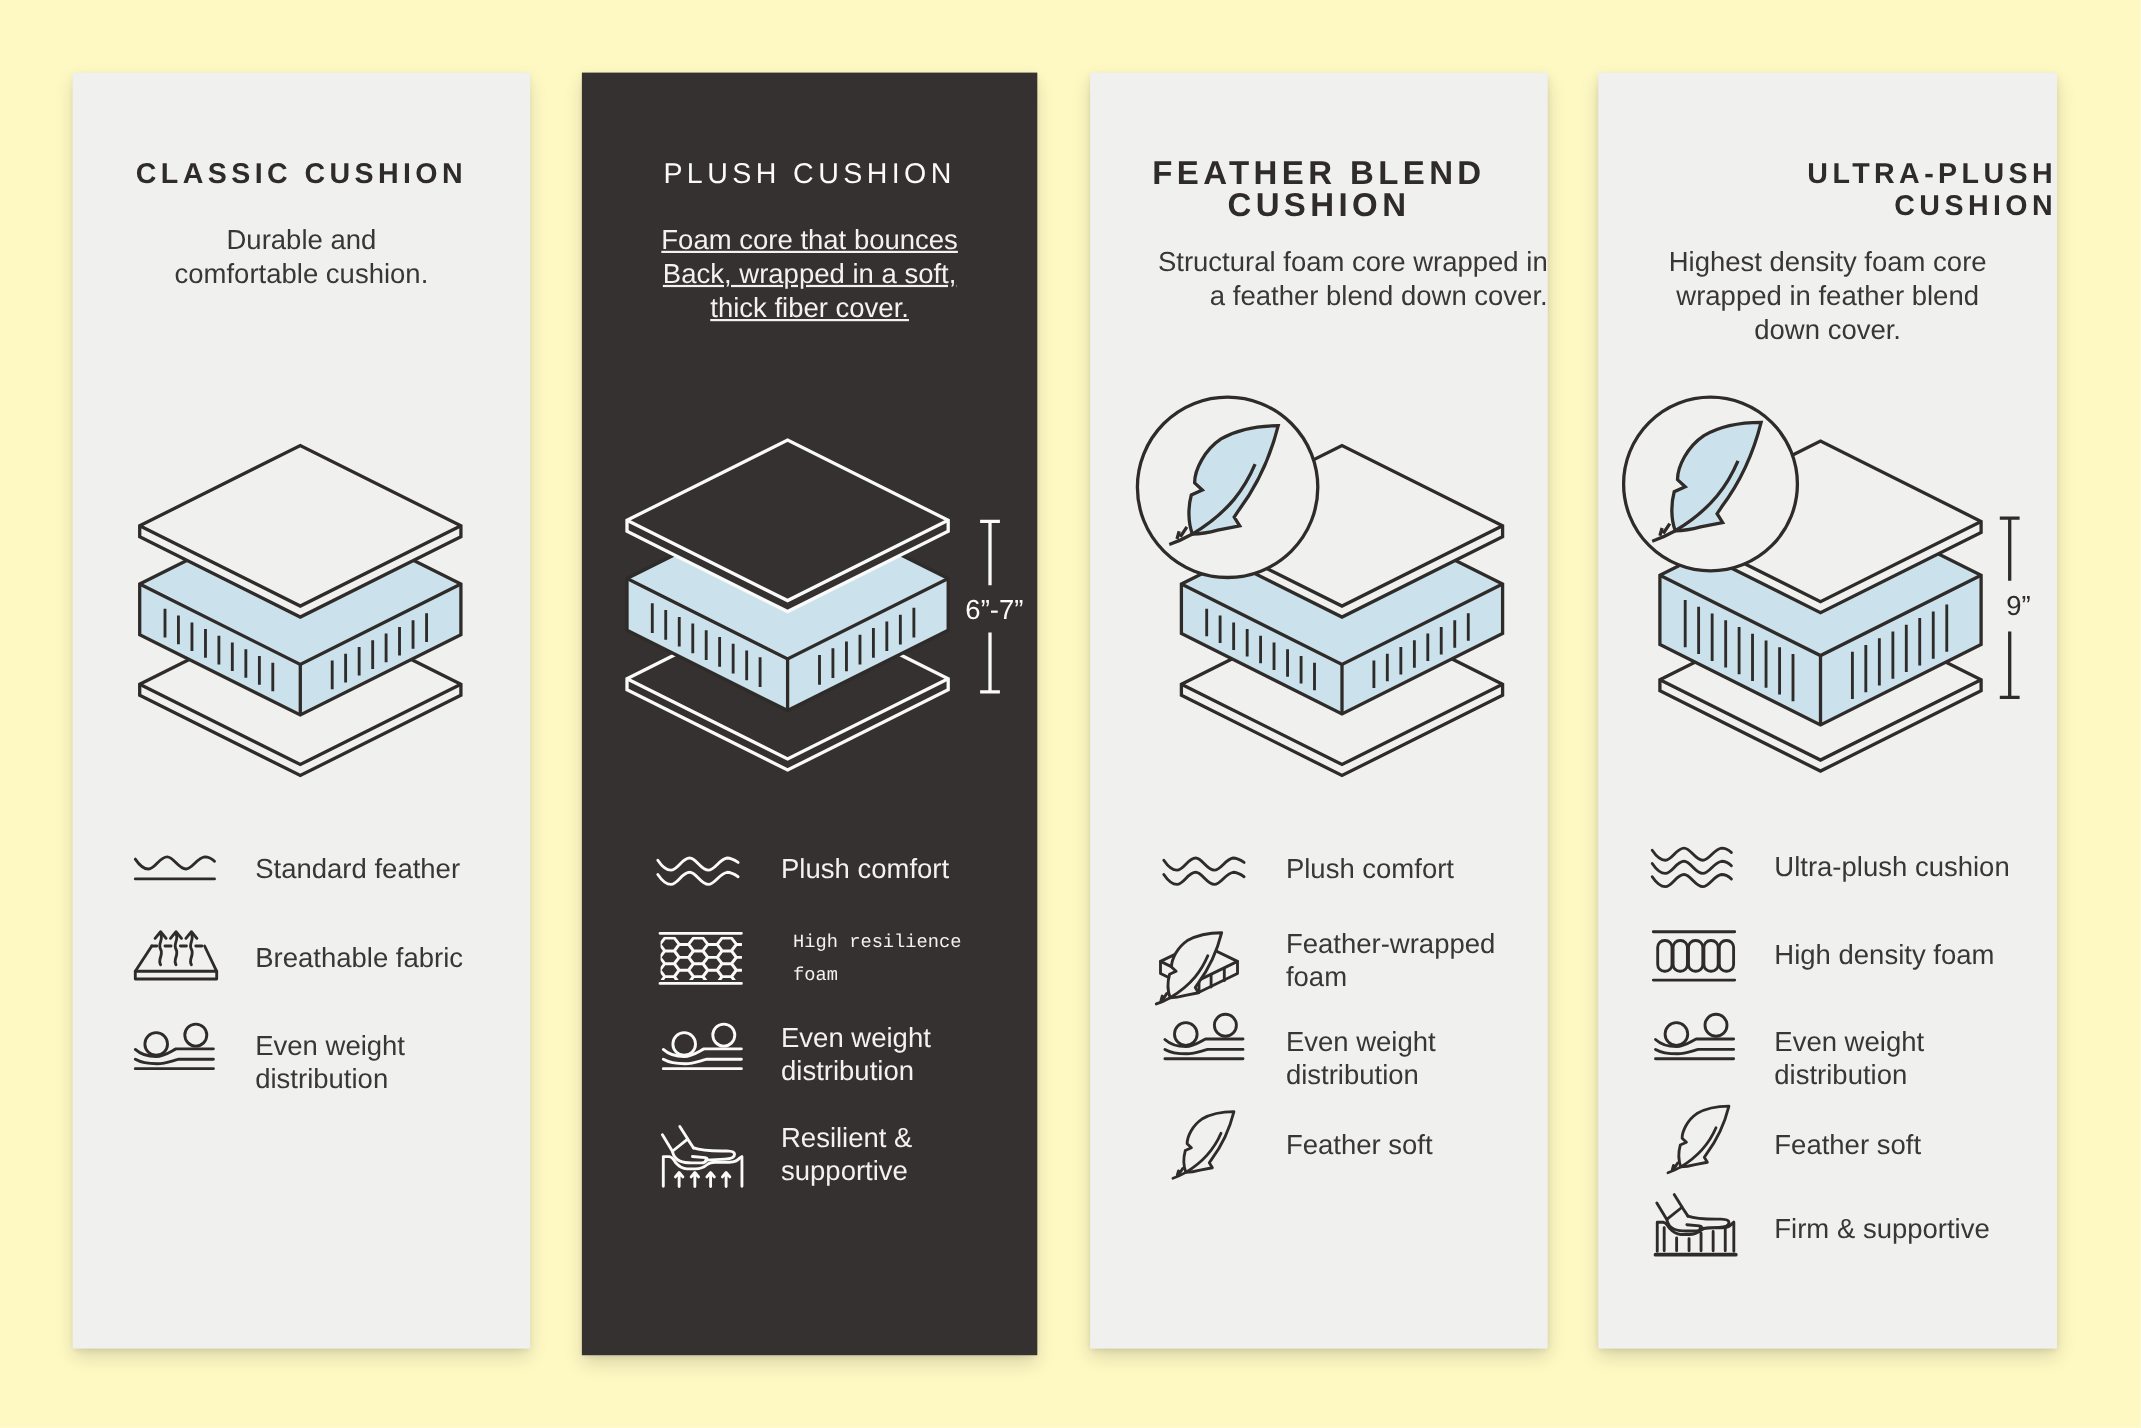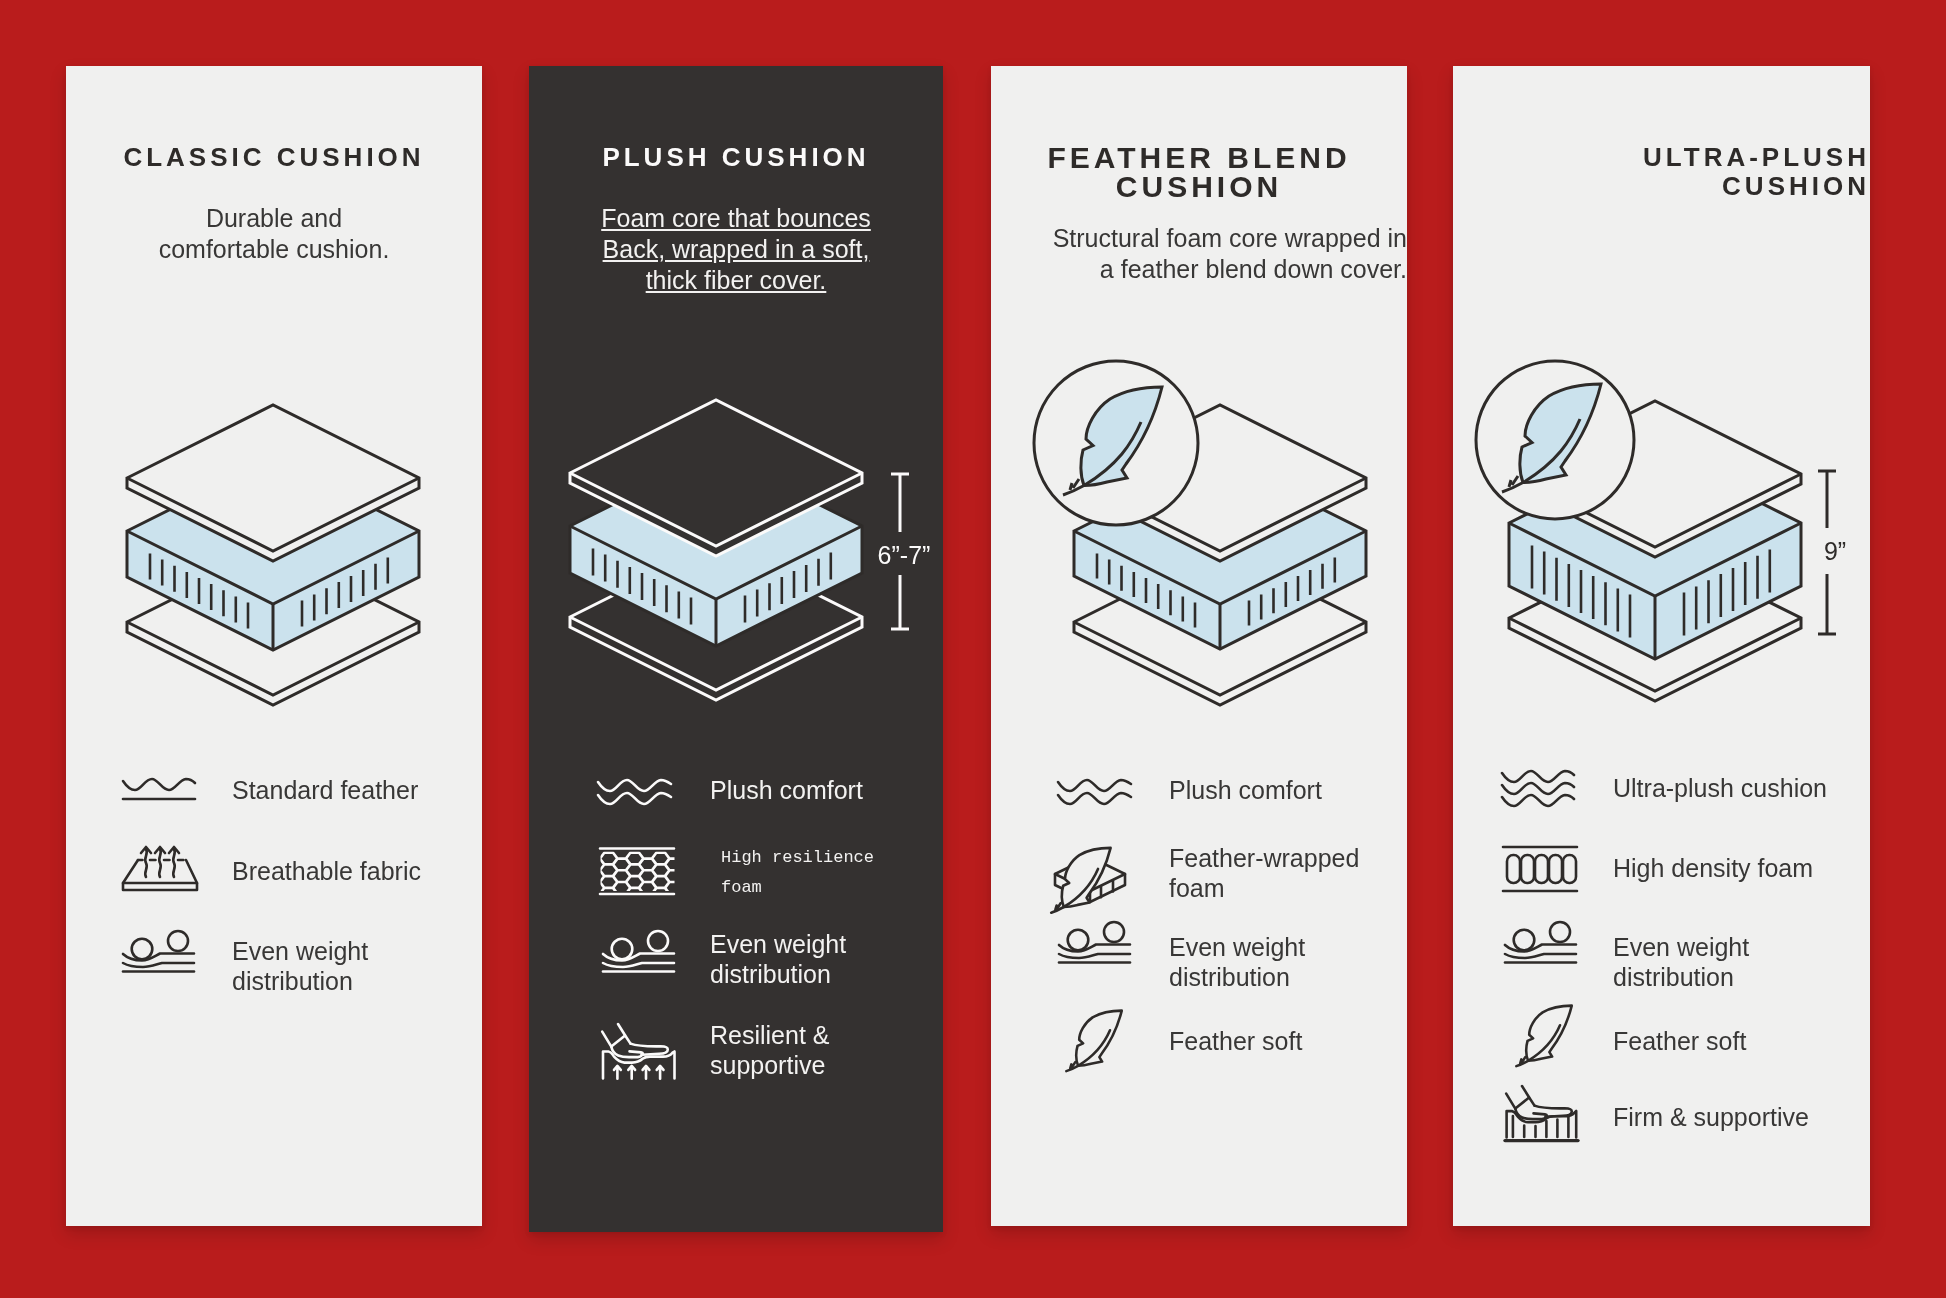--- a/index.html
+++ b/index.html
@@ -1,12 +1,12 @@
 <!DOCTYPE html>
-<html><head><meta charset="utf-8"><style>html,body{margin:0;padding:0;}body{font-family:"Liberation Sans",sans-serif;background:#fff;}#page{position:relative;width:1946px;height:1298px;background:#b91c1c;overflow:hidden;}svg{display:block;}</style></head><body>
+<html><head><meta charset="utf-8"><style>html,body{margin:0;padding:0;}body{font-family:"Liberation Sans",sans-serif;background:#fff;}#page{position:relative;width:1946px;height:1298px;background:#fef9c3;overflow:hidden;}svg{display:block;}</style></head><body>
 <div id="page">
     <svg width="0" height="0" style="position:absolute">
 <defs>
 <g id="feather">
   <path d="M46,-56 C39,-28 28,-3 10,21 L6,27 L11,35 L-9,39
            C-18,41.5 -27,42.5 -32,42.5 C-36,32 -36,18 -33,7
            L-23,2.5 L-30,-4 C-30,-16 -21,-34 -6,-44 C6,-51 24,-56 46,-56 Z"></path>
   <path d="M25,-21 C16,0 2,22 -32,42.5 C-40,47 -47,50 -53,52" fill="none"></path>
   <path d="M-37,36 L-43,45 M-44,40 L-46,47" fill="none"></path>
 </g>
@@ -113,21 +113,21 @@
       <svg style="position:absolute;left:0;top:0;overflow:visible" width="1" height="1">
         <use href="#ic-breathe" transform="translate(56,779)" fill="none" stroke="#2e2b29" stroke-width="2.6" stroke-linecap="round" stroke-linejoin="round"></use>
       </svg>
       <div style="position:absolute;left:166px;top:805px;transform:translateY(-50%);font-size:25px;line-height:30px;color:#383736;white-space:nowrap;">Breathable fabric</div>
       <svg style="position:absolute;left:0;top:0;overflow:visible" width="1" height="1">
         <use href="#ic-even" transform="translate(55,871)" fill="none" stroke="#2e2b29" stroke-width="2.6" stroke-linecap="round" stroke-linejoin="round"></use>
       </svg>
       <div style="position:absolute;left:166px;top:900px;transform:translateY(-50%);font-size:25px;line-height:30px;color:#383736;white-space:nowrap;">Even weight<br>distribution</div>
     </div>
     <div style="position:absolute;left:529px;top:66px;width:414px;height:1166px;background:#343130;box-shadow:0 8px 16px rgba(0,0,0,.15),0 2px 5px rgba(0,0,0,.08);">
-      <div style="position:absolute;left:0;right:0;top:77px;text-align:center;font-weight:bold;font-size:26px;line-height:29px;letter-spacing:4px;color:#fbfafa;">PLUSH CUSHION</div>
+      <div style="position:absolute;left:0;right:0;top:77px;text-align:center;font-weight:normal;font-size:26px;line-height:29px;letter-spacing:4px;color:#fbfafa;">PLUSH CUSHION</div>
       <div style="position:absolute;left:0;right:0;top:137px;text-align:center;font-size:25px;line-height:31px;color:#f3f2f1;text-decoration:underline;">Foam core that bounces<br>Back, wrapped in a soft,<br>thick fiber cover.</div>
       <svg width="414" height="1166" viewBox="0 0 414 1166" style="position:absolute;left:0;top:0">
         <path d="M41,551 L187,478 L333,551 L333,561 L187,634 L41,561 Z" fill="#343130" stroke="#fbfafa" stroke-width="3" stroke-linejoin="miter"></path>
         <path d="M41,551 L187,624 L333,551" fill="none" stroke="#fbfafa" stroke-width="3" stroke-linejoin="miter"></path>
         <path d="M41,460 L187,387 L333,460 L333,507 L187,580 L41,507 Z" fill="#cbe2ed" stroke="#2e2b29" stroke-width="3" stroke-linejoin="miter"></path>
         <path d="M41,460 L187,533 L333,460" fill="none" stroke="#2e2b29" stroke-width="3" stroke-linejoin="miter"></path>
         <path d="M187,533 L187,580" fill="none" stroke="#2e2b29" stroke-width="3"></path>
         <path d="M64.0,482.5 V509.5 M76.2,488.6 V515.6 M88.5,494.8 V521.8 M100.8,500.9 V527.9 M113.0,507.0 V534.0 M125.2,513.1 V540.1 M137.5,519.2 V546.2 M149.8,525.4 V552.4 M162.0,531.5 V558.5 M216.0,529.5 V556.5 M228.2,523.4 V550.4 M240.5,517.2 V544.2 M252.8,511.1 V538.1 M265.0,505.0 V532.0 M277.2,498.9 V525.9 M289.5,492.8 V519.8 M301.8,486.6 V513.6" fill="none" stroke="#2e2b29" stroke-width="2.6"></path>
         <path d="M41,407 L187,334 L333,407 L333,417 L187,490 L41,417 Z" fill="#343130" stroke="#fbfafa" stroke-width="3" stroke-linejoin="miter"></path>
         <path d="M41,407 L187,480 L333,407" fill="none" stroke="#fbfafa" stroke-width="3" stroke-linejoin="miter"></path>
@@ -178,20 +178,21 @@
         <use href="#ic-even" transform="translate(66,862)" fill="none" stroke="#2e2b29" stroke-width="2.6" stroke-linecap="round" stroke-linejoin="round"></use>
       </svg>
       <div style="position:absolute;left:178px;top:896px;transform:translateY(-50%);font-size:25px;line-height:30px;color:#383736;white-space:nowrap;">Even weight<br>distribution</div>
       <svg style="position:absolute;left:0;top:0;overflow:visible" width="1" height="1">
         <use href="#ic-feather-s" transform="translate(73,947)" fill="none" stroke="#2e2b29" stroke-width="2.6" stroke-linecap="round" stroke-linejoin="round"></use>
       </svg>
       <div style="position:absolute;left:178px;top:975px;transform:translateY(-50%);font-size:25px;line-height:30px;color:#383736;white-space:nowrap;">Feather soft</div>
     </div>
     <div style="position:absolute;left:1453px;top:66px;width:417px;height:1160px;background:#f0f0ef;box-shadow:0 8px 16px rgba(0,0,0,.15),0 2px 5px rgba(0,0,0,.08);">
       <div style="position:absolute;left:0;right:0;top:77px;text-align:right;font-weight:bold;font-size:26px;line-height:29px;letter-spacing:4px;color:#2e2b29;">ULTRA-PLUSH<br>CUSHION</div>
+      <div style="position:absolute;left:0;right:0;top:157px;text-align:center;font-size:25px;line-height:31px;color:#383736;">Highest density foam core<br>wrapped in feather blend<br>down cover.</div>
       <svg width="417" height="1160" viewBox="0 0 417 1160" style="position:absolute;left:0;top:0">
         <path d="M56,552 L202,479 L348,552 L348,562 L202,635 L56,562 Z" fill="#f0f0ef" stroke="#2e2b29" stroke-width="3" stroke-linejoin="miter"></path>
         <path d="M56,552 L202,625 L348,552" fill="none" stroke="#2e2b29" stroke-width="3" stroke-linejoin="miter"></path>
         <path d="M56,457 L202,384 L348,457 L348,520 L202,593 L56,520 Z" fill="#cbe2ed" stroke="#2e2b29" stroke-width="3" stroke-linejoin="miter"></path>
         <path d="M56,457 L202,530 L348,457" fill="none" stroke="#2e2b29" stroke-width="3" stroke-linejoin="miter"></path>
         <path d="M202,530 L202,593" fill="none" stroke="#2e2b29" stroke-width="3"></path>
         <path d="M79.0,479.5 V522.5 M91.2,485.6 V528.6 M103.5,491.8 V534.8 M115.8,497.9 V540.9 M128.0,504.0 V547.0 M140.2,510.1 V553.1 M152.5,516.2 V559.2 M164.8,522.4 V565.4 M177.0,528.5 V571.5 M231.0,526.5 V569.5 M243.2,520.4 V563.4 M255.5,514.2 V557.2 M267.8,508.1 V551.1 M280.0,502.0 V545.0 M292.2,495.9 V538.9 M304.5,489.8 V532.8 M316.8,483.6 V526.6" fill="none" stroke="#2e2b29" stroke-width="2.6"></path>
         <path d="M56,408 L202,335 L348,408 L348,418 L202,491 L56,418 Z" fill="#f0f0ef" stroke="#2e2b29" stroke-width="3" stroke-linejoin="miter"></path>
         <path d="M56,408 L202,481 L348,408" fill="none" stroke="#2e2b29" stroke-width="3" stroke-linejoin="miter"></path>
         <circle cx="102" cy="374" r="79" fill="#f0f0ef" stroke="#2e2b29" stroke-width="3"></circle>

